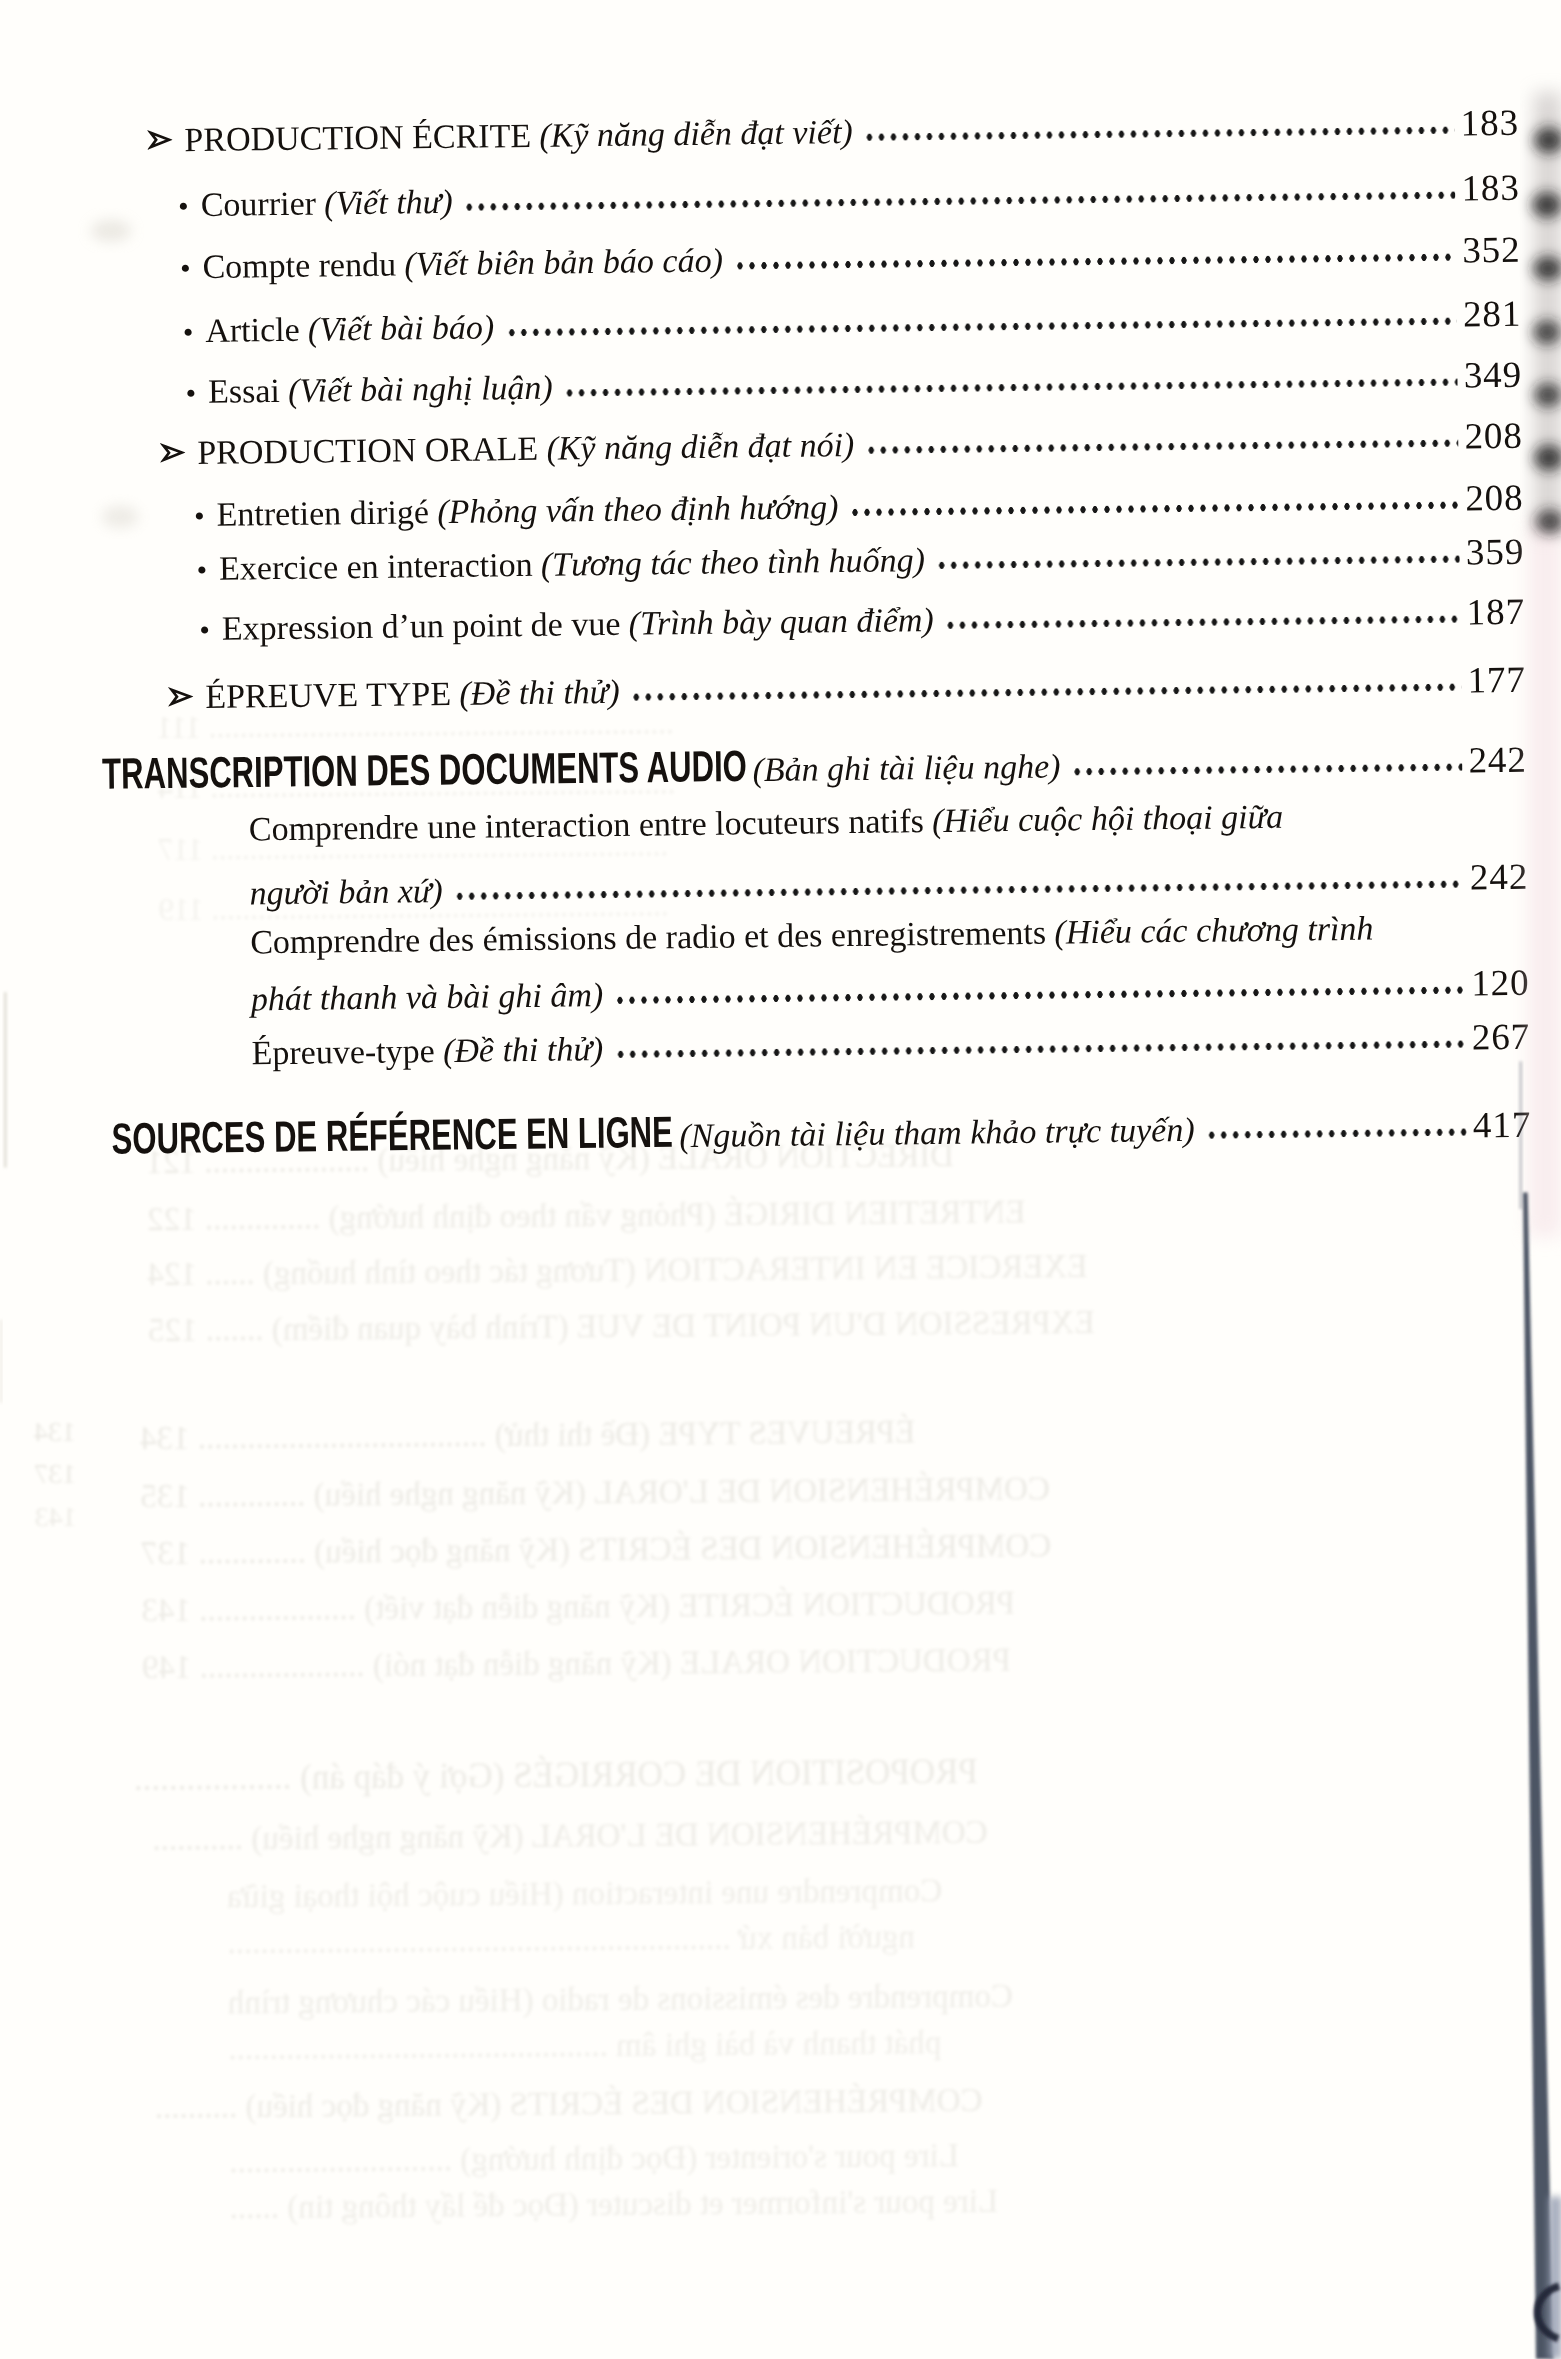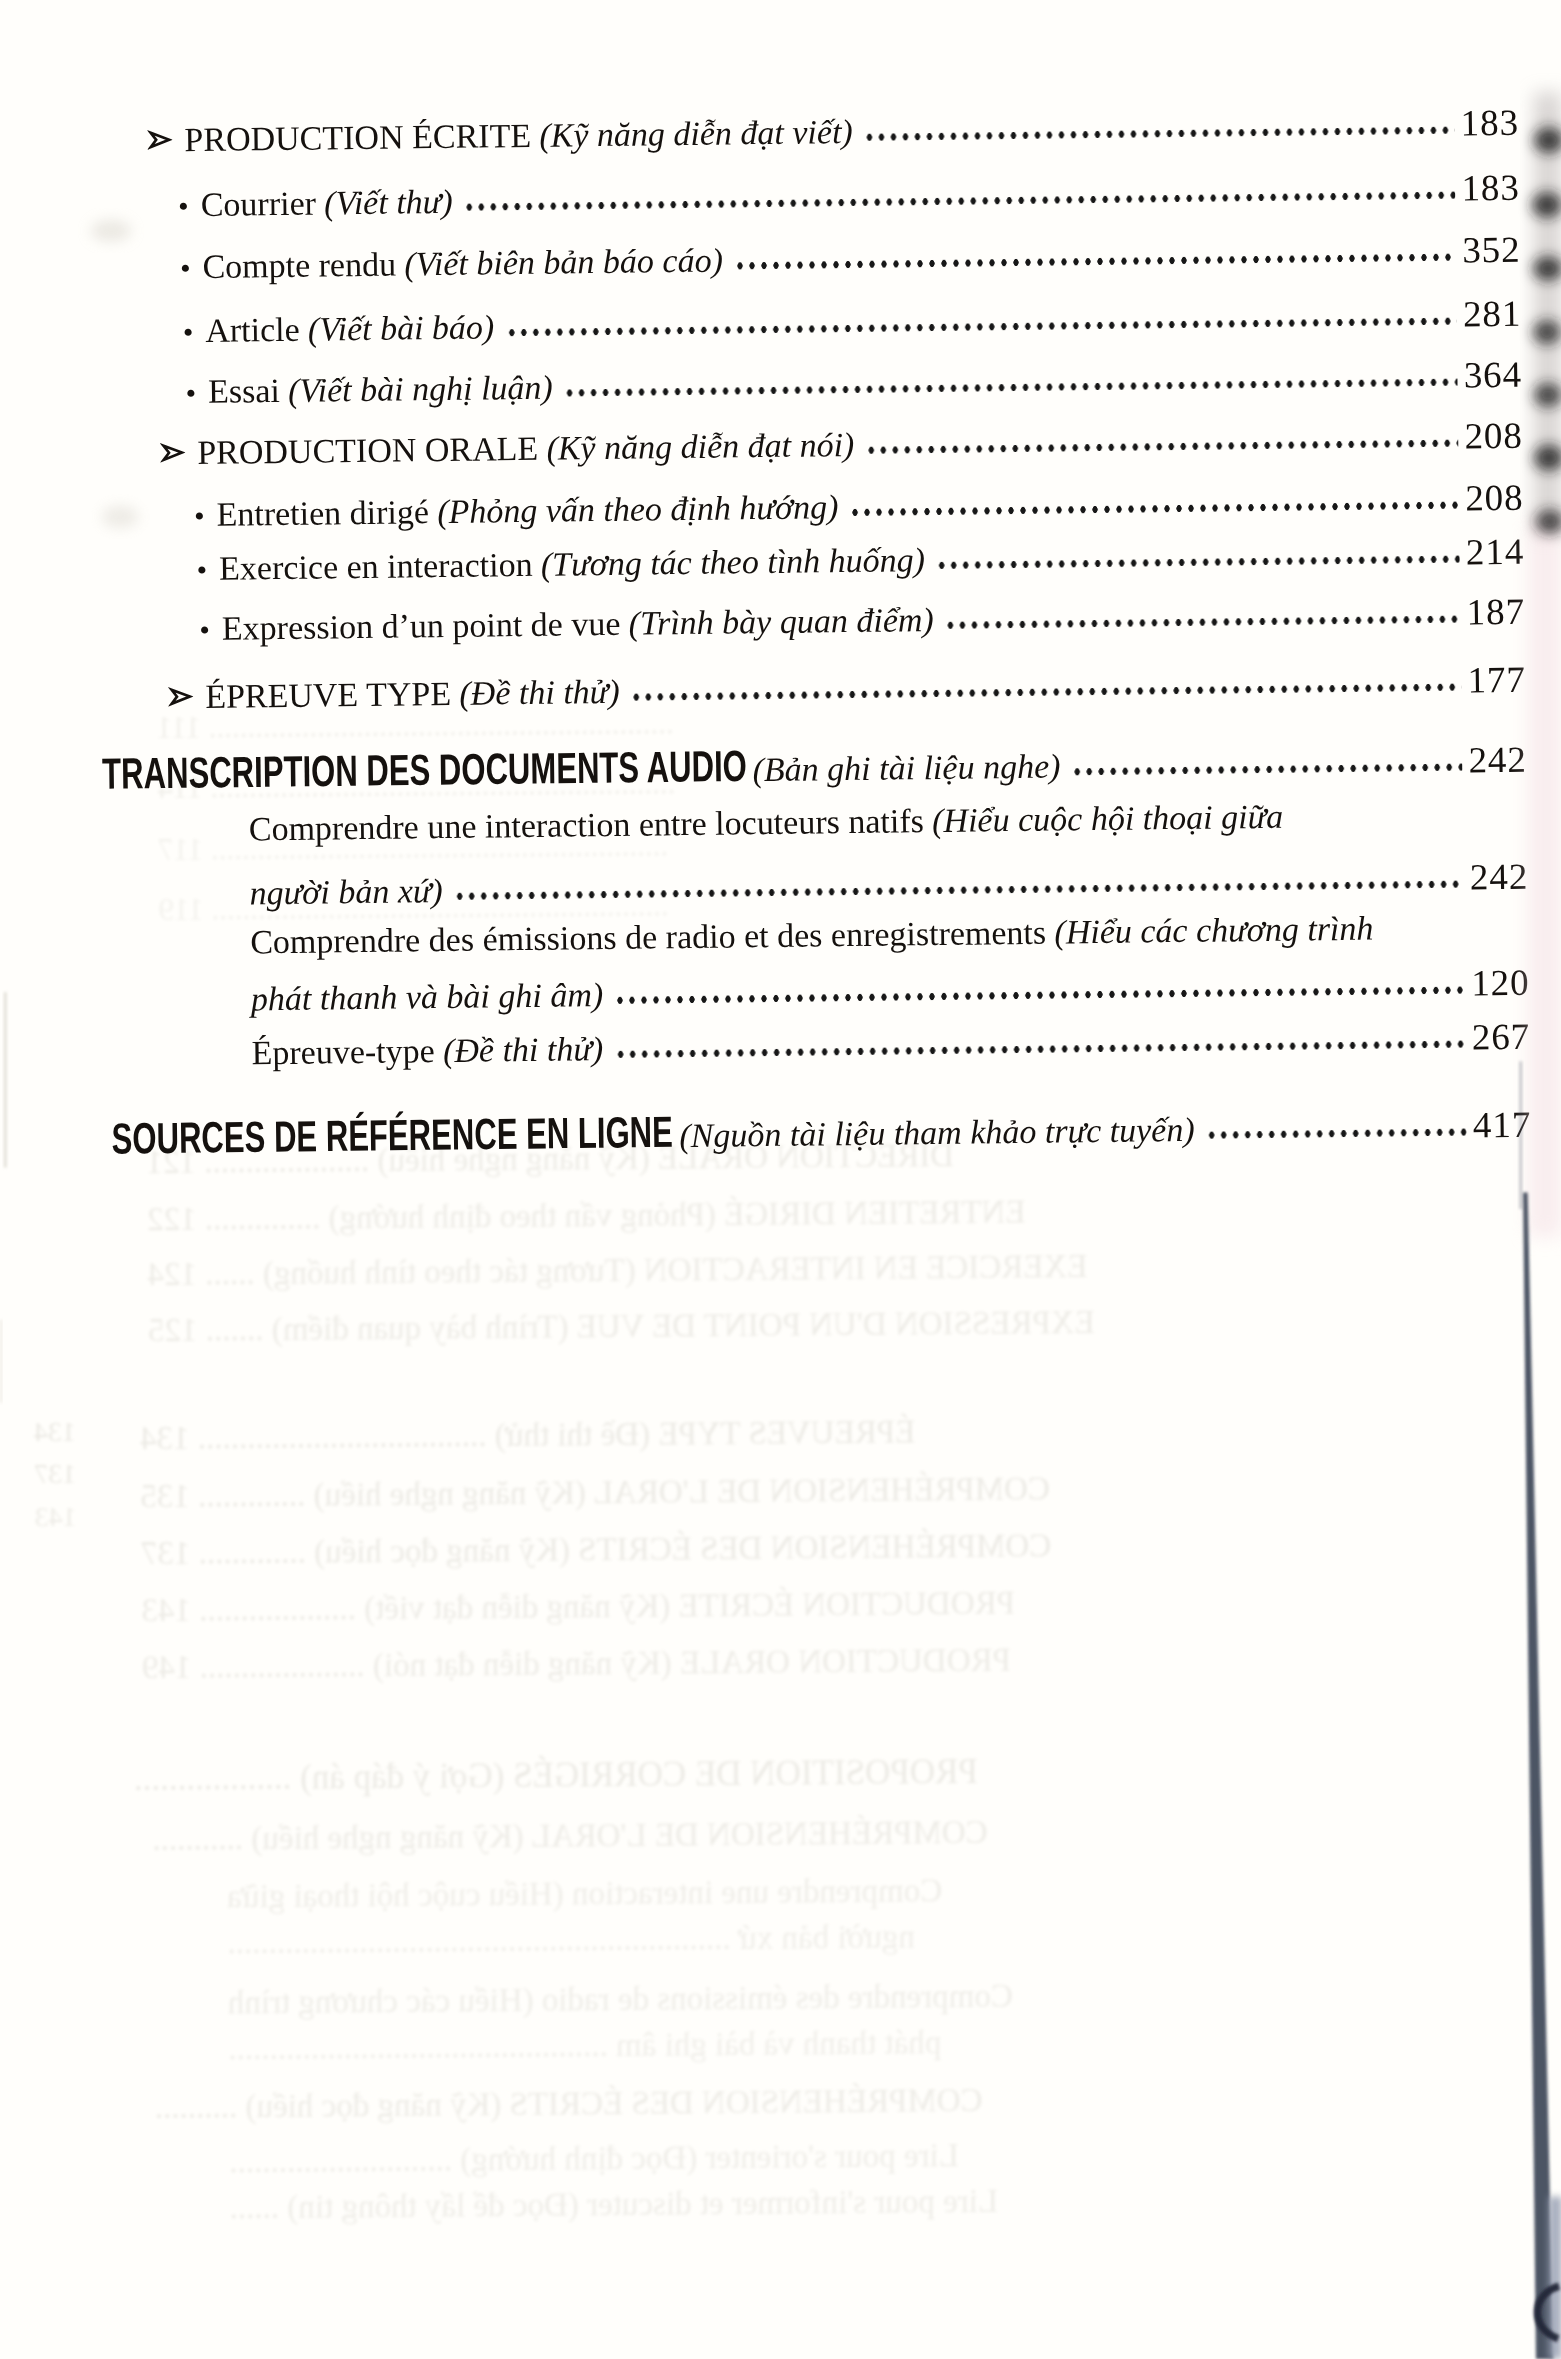--- a/index.html
+++ b/index.html
@@ -84,41 +84,41 @@
       <div class="row bullet" style="top: 307px; padding-left: 181px;">
         <span class="marker bullet-marker">•</span>
         <span class="label"><span class="fr">Article</span><span class="vi">(Viết bài báo)</span></span>
         <span class="dots"></span>
         <span class="pagenum">281</span>
       </div>
       <div class="row bullet" style="top: 368px; padding-left: 183px;">
         <span class="marker bullet-marker">•</span>
         <span class="label"><span class="fr">Essai</span><span class="vi">(Viết bài nghị luận)</span></span>
         <span class="dots"></span>
-        <span class="pagenum">364</span>
+        <span class="pagenum">349</span>
       </div>
       <div class="row arrow" style="top: 429px; padding-left: 157px;">
         <span class="marker arrow-marker"><svg width="25" height="25" viewBox="0 0 30 30">
             <path d="M4 6.5 L26 15 L4 23.5 L10.5 15 Z" fill="none" stroke="#15110e" stroke-width="3.2" stroke-linejoin="miter"></path>
           </svg></span>
         <span class="label"><span class="fr">PRODUCTION ORALE</span><span class="vi">(Kỹ năng diễn đạt nói)</span></span>
         <span class="dots"></span>
         <span class="pagenum">208</span>
       </div>
       <div class="row bullet" style="top: 491px; padding-left: 190px;">
         <span class="marker bullet-marker">•</span>
         <span class="label"><span class="fr">Entretien dirigé</span><span class="vi">(Phỏng vấn theo định hướng)</span></span>
         <span class="dots"></span>
         <span class="pagenum">208</span>
       </div>
       <div class="row bullet" style="top: 545px; padding-left: 192px;">
         <span class="marker bullet-marker">•</span>
         <span class="label"><span class="fr">Exercice en interaction</span><span class="vi">(Tương tác theo tình huống)</span></span>
         <span class="dots"></span>
-        <span class="pagenum">214</span>
+        <span class="pagenum">359</span>
       </div>
       <div class="row bullet" style="top: 605px; padding-left: 194px;">
         <span class="marker bullet-marker">•</span>
         <span class="label"><span class="fr">Expression d’un point de vue</span><span class="vi">(Trình bày quan điểm)</span></span>
         <span class="dots"></span>
         <span class="pagenum">187</span>
       </div>
       <div class="row arrow" style="top: 673px; padding-left: 162px;">
         <span class="marker arrow-marker"><svg width="25" height="25" viewBox="0 0 30 30">
             <path d="M4 6.5 L26 15 L4 23.5 L10.5 15 Z" fill="none" stroke="#15110e" stroke-width="3.2" stroke-linejoin="miter"></path>

